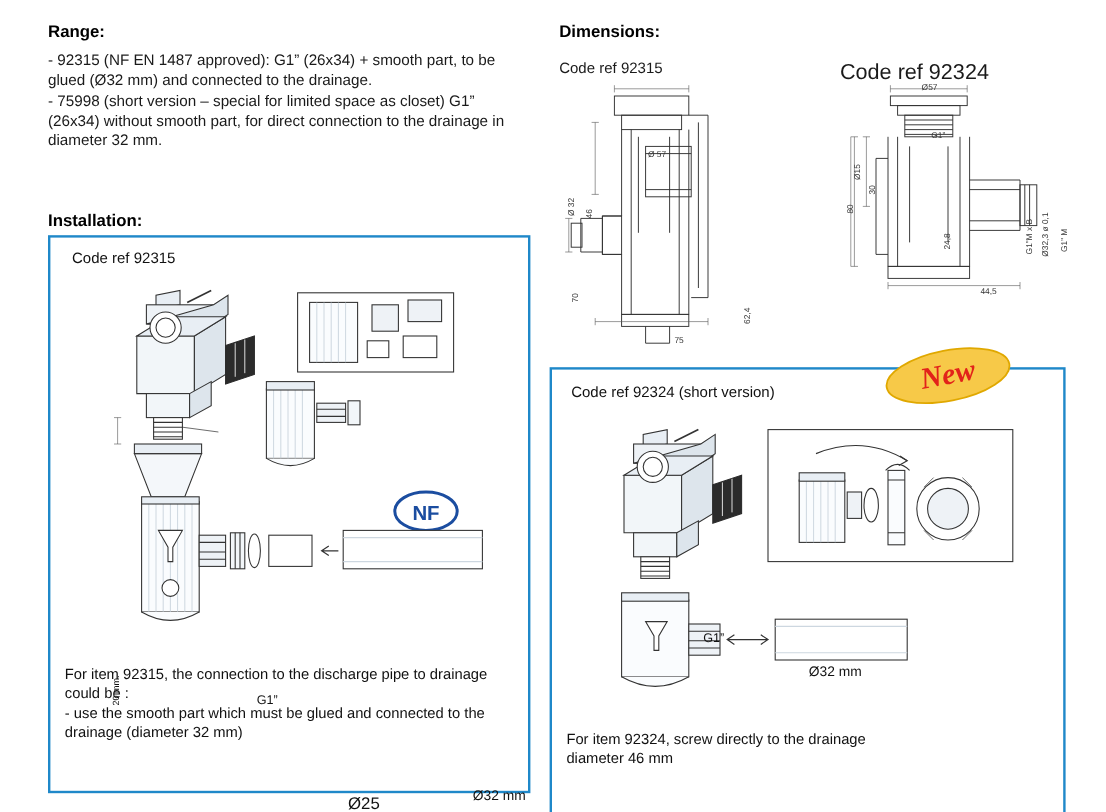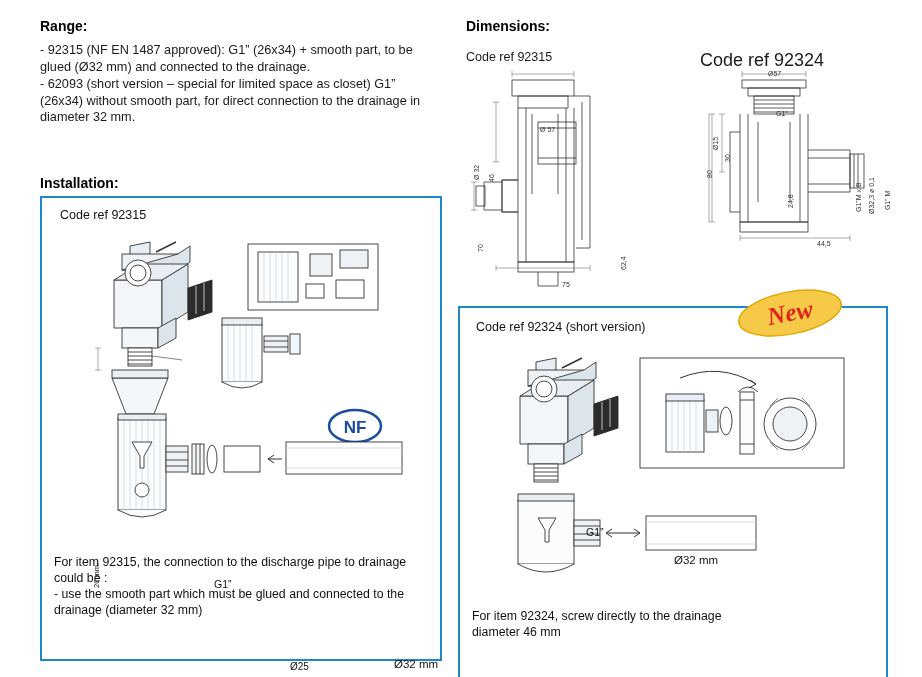--- a/index.html
+++ b/index.html
@@ -137,21 +137,21 @@
 </style>
 </head>
 <body>
 
 <div class="page">
 
   <div id="range-block">
     <div class="sec-title">Range:</div>
     <div id="range-list">
       <p class="item">- 92315 (NF EN 1487 approved): G1” (26x34) + smooth part, to be glued (Ø32 mm) and connected to the drainage.</p>
-      <p class="item">- 62093 (short version – special for limited space as closet) G1” (26x34) without smooth part, for direct connection to the drainage in diameter 32 mm.</p>
+      <p class="item">- 75998 (short version – special for limited space as closet) G1” (26x34) without smooth part, for direct connection to the drainage in diameter 32 mm.</p>
     </div>
   </div>
 
   <div id="install-title" class="sec-title">Installation:</div>
 
   <div id="dims-title" class="sec-title">Dimensions:</div>
   <div id="dims-cap-1">Code ref 92315</div>
   <div id="dims-cap-2">Code ref 92324</div>
 
   <div class="tech" style="left:466px; top:62px; width:215px; height:230px;">
@@ -325,21 +325,21 @@
 
           <path d="M80 128 L110 132" stroke-width="0.6"></path>
         </g>
         <g stroke="#555" stroke-width="0.5" fill="none">
           <path d="M26 120 L26 142 M23 120 L29 120 M23 142 L29 142"></path>
         </g>
       </svg>
     </div>
     <div class="lbl" style="left:172px; top:380px;">G1”</div>
     <div class="lbl rot small" style="left:50px; top:390px;">20 mm.</div>
-    <div class="lbl" style="left:248px; top:463px; font-size:10px;">Ø25</div>
+    <div class="lbl" style="left:248px; top:463px; font-size:14px;">Ø25</div>
     <div class="lbl" style="left:352px; top:460px; font-size:11.5px;">Ø32 mm</div>
 
     <div class="panel-note" id="panel-left-note">
       <div>For item 92315, the connection to the discharge pipe to drainage could be :</div>
       <div>- use the smooth part which must be glued and connected to the drainage (diameter 32 mm)</div>
     </div>
   </div>
 
   <div class="panel" id="panel-right">
     <div class="panel-label" id="panel-right-label">Code ref 92324 (short version)</div>

